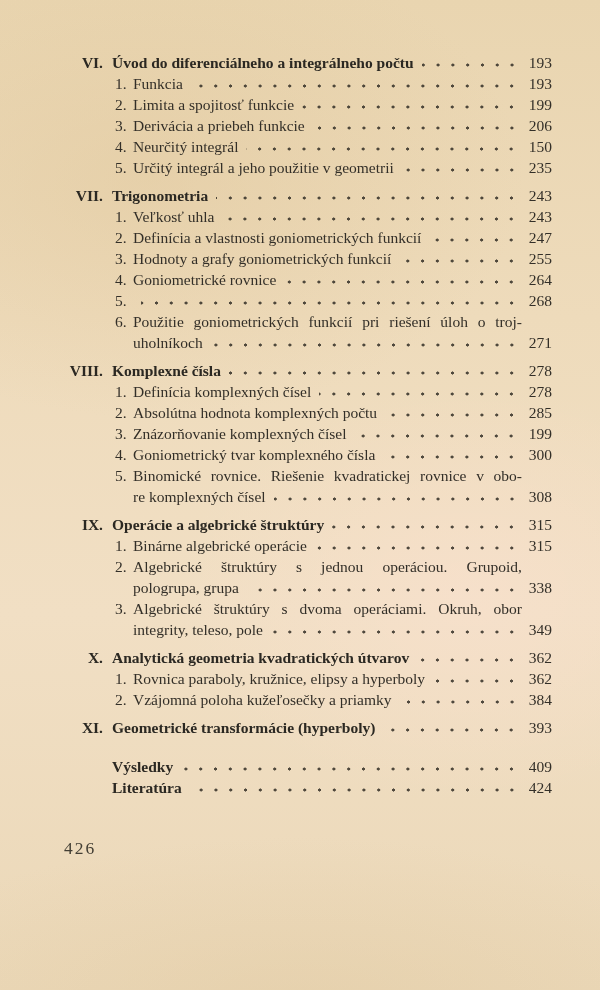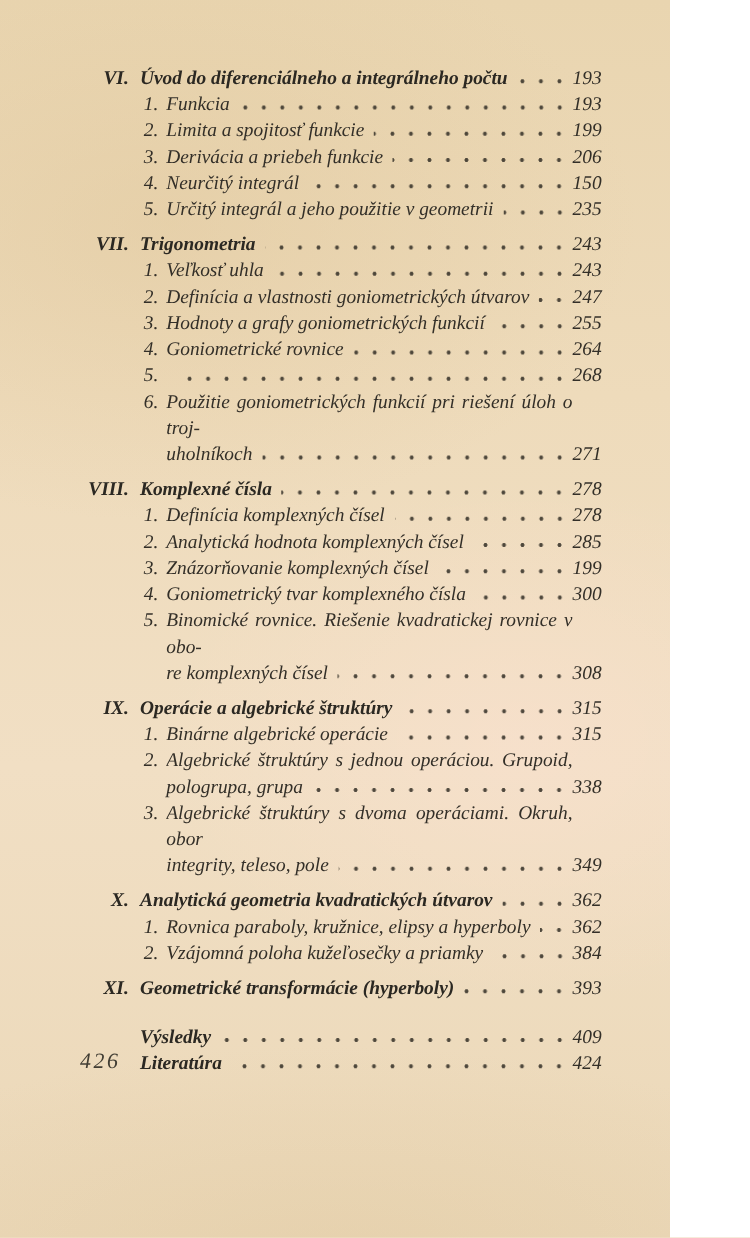--- a/index.html
+++ b/index.html
@@ -2,29 +2,28 @@
 <html><head>
 <meta charset="utf-8">
 <title>Obsah</title>
 <style>
   html, body { margin: 0; padding: 0; }
   body {
     width: 600px; height: 990px; overflow: hidden;
     font-family: "Liberation Serif", "DejaVu Serif", serif;
   }
   .page {
-    position: relative; width: 536px; height: 990px;
+    position: relative; width: 600px; height: 990px;
     background-color: #ecd8b6;
     background-image:
       radial-gradient(ellipse 420px 300px at 78% 60%, rgba(255,226,214,0.38), rgba(255,226,214,0) 70%),
       radial-gradient(ellipse 500px 320px at 25% 18%, rgba(223,198,154,0.45), rgba(223,198,154,0) 75%),
       radial-gradient(ellipse 640px 240px at 50% 102%, rgba(222,198,156,0.40), rgba(222,198,156,0) 72%),
       linear-gradient(180deg, #e9d5b0 0%, #eedbbb 32%, #f1dfc4 62%, #ebd8b8 100%);
     color: #332f28;
-    font-style: italic;
   }
   .toc {
     position: absolute; left: 30px; right: 48px; top: 52px;
     font-size: 15.5px; line-height: 21px;
   }
   .row { display: flex; align-items: baseline; }
   .roman {
     flex: none; width: 73px; margin-right: 9px;
     text-align: right; font-weight: bold; color: #2b2822;
   }
@@ -38,21 +37,21 @@
     overflow: hidden;
   }
   .leader {
     flex: 1 1 auto; align-self: stretch;
     margin-left: 8px;
     background-image: radial-gradient(circle, rgba(56,51,42,0.88) 1.35px, rgba(56,51,42,0) 1.8px);
     background-size: 14.8px 8px;
     background-repeat: repeat-x;
     background-position: right 3px bottom 4px;
   }
-  .pagenum { flex: none; min-width: 30px; }
+  .pagenum { flex: none; min-width: 30px; text-align: right; }
   .section + .section { margin-top: 7px; }
   .backmatter { margin-top: 18px; }
   .folio {
     position: absolute; left: 64px; top: 838px;
     font-size: 17.5px; letter-spacing: 2px; color: #423e34; text-align: center;
   }
 </style>
 </head>
 <body>
 
@@ -111,21 +110,21 @@
         <div class="row">
           <span class="spacer"></span>
           <span class="inum">1.</span>
           <span class="ititle">Veľkosť uhla</span>
           <span class="leader"></span>
           <span class="pagenum">243</span>
         </div>
         <div class="row">
           <span class="spacer"></span>
           <span class="inum">2.</span>
-          <span class="ititle">Definícia a vlastnosti goniometrických útvarov</span>
+          <span class="ititle">Definícia a vlastnosti goniometrických funkcií</span>
           <span class="leader"></span>
           <span class="pagenum">247</span>
         </div>
         <div class="row">
           <span class="spacer"></span>
           <span class="inum">3.</span>
           <span class="ititle">Hodnoty a grafy goniometrických funkcií</span>
           <span class="leader"></span>
           <span class="pagenum">255</span>
         </div>
@@ -166,21 +165,21 @@
         <div class="row">
           <span class="spacer"></span>
           <span class="inum">1.</span>
           <span class="ititle">Definícia komplexných čísel</span>
           <span class="leader"></span>
           <span class="pagenum">278</span>
         </div>
         <div class="row">
           <span class="spacer"></span>
           <span class="inum">2.</span>
-          <span class="ititle">Analytická hodnota komplexných čísel</span>
+          <span class="ititle">Absolútna hodnota komplexných počtu</span>
           <span class="leader"></span>
           <span class="pagenum">285</span>
         </div>
         <div class="row">
           <span class="spacer"></span>
           <span class="inum">3.</span>
           <span class="ititle">Znázorňovanie komplexných čísel</span>
           <span class="leader"></span>
           <span class="pagenum">199</span>
         </div>

